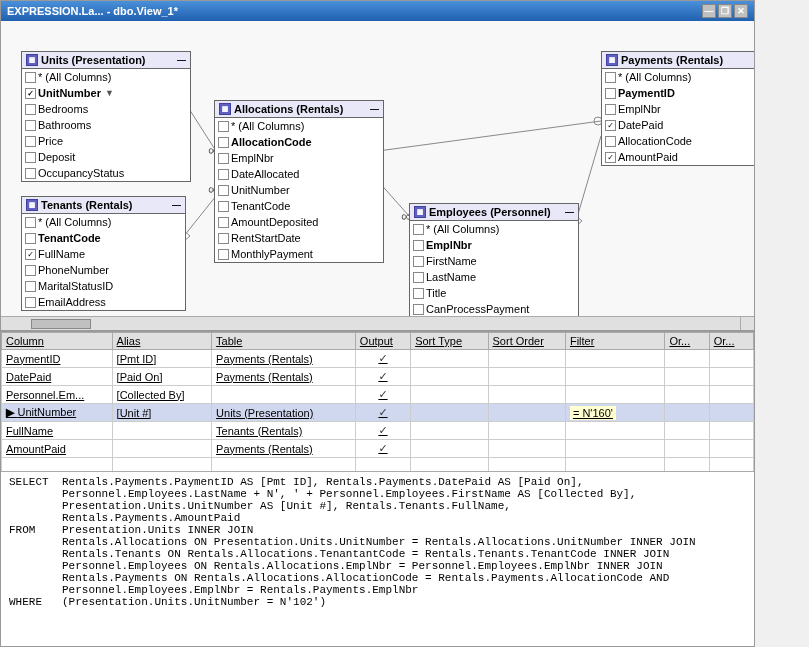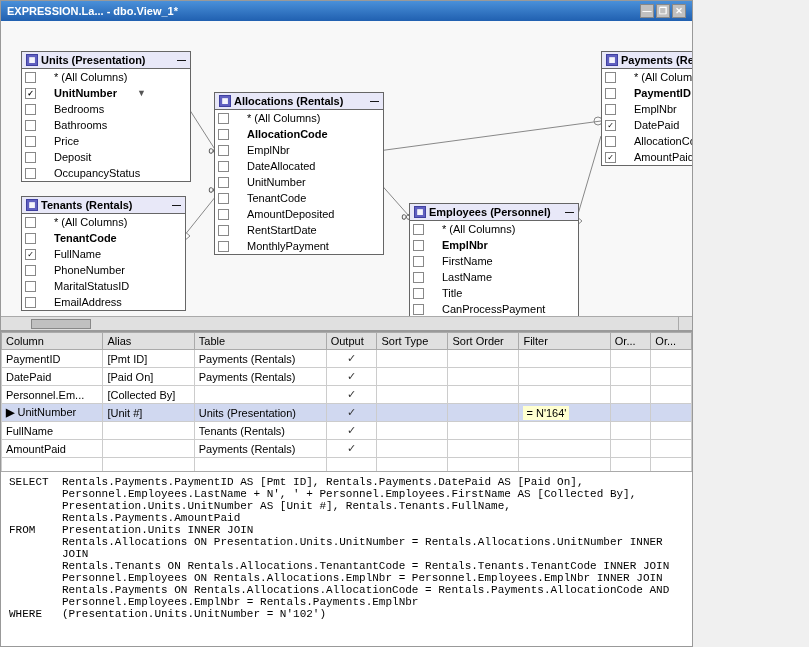--- a/index.html
+++ b/index.html
@@ -1,43 +1,43 @@
 <!DOCTYPE html>
 <html><head>
   <meta charset="utf-8">
   <style>
     * { box-sizing: border-box; margin: 0; padding: 0; }
     body { font-family: 'Segoe UI', Tahoma, Geneva, Verdana, sans-serif; font-size: 11px; background: #f0f0f0; overflow: hidden; }
 
-    .window { width: 693px; height: 647px; background: #7f1d1d; display: flex; flex-direction: column; border: 1px solid #999; }
+    .window { width: 755px; height: 647px; background: #7f1d1d; display: flex; flex-direction: column; border: 1px solid #999; }
 
     .title-bar { background: linear-gradient(to bottom, #4a90d9, #2060b0); color: white; padding: 3px 6px; display: flex; align-items: center; justify-content: space-between; font-size: 11px; font-weight: bold; height: 20px; }
     .title-bar-buttons { display: flex; gap: 2px; }
     .title-btn { width: 14px; height: 14px; background: #c0c0c0; border: 1px solid #888; font-size: 9px; display: flex; align-items: center; justify-content: center; cursor: pointer; }
 
     .diagram-area { flex: 1; background: #f8f8f8; position: relative; overflow: hidden; border-bottom: 1px solid #999; min-height: 310px; max-height: 310px; }
 
     
     .entity-box { position: absolute; background: white; border: 1px solid #666; min-width: 160px; }
     .entity-header { background: #e8e8f8; border-bottom: 1px solid #666; padding: 2px 4px; display: flex; align-items: center; gap: 3px; font-weight: bold; font-size: 11px; }
     .entity-header-icon { width: 12px; height: 12px; background: #6060c0; border: 1px solid #4040a0; display: flex; align-items: center; justify-content: center; color: white; font-size: 7px; }
     .entity-collapse { margin-left: auto; cursor: pointer; font-size: 9px; }
     .entity-fields { padding: 0; }
-    .field-row { display: flex; align-items: center; padding: 1px 3px; height: 16px; gap: 18px; }
+    .field-row { display: flex; align-items: center; padding: 1px 3px; height: 16px; gap: 2px; }
     .field-row.bold-field { font-weight: bold; }
     .field-checkbox { width: 11px; height: 11px; border: 1px solid #888; background: white; display: flex; align-items: center; justify-content: center; font-size: 8px; flex-shrink: 0; }
     .field-checkbox.checked { background: white; }
     .field-name { font-size: 11px; }
     .field-filter { font-size: 9px; color: #555; margin-left: 2px; }
 
     
     .connectors { position: absolute; top: 0; left: 0; width: 100%; height: 100%; pointer-events: none; }
 
     
-    .grid-area { background: white; border-top: 1px solid #999; }
+    .grid-area { background: white; border-top: 1px solid #999; text-decoration: underline; }
     .grid-table { width: 100%; border-collapse: collapse; font-size: 11px; }
     .grid-table th { background: #e0e0e0; border: 1px solid #aaa; padding: 2px 4px; text-align: left; font-weight: normal; white-space: nowrap; }
     .grid-table td { border: 1px solid #ccc; padding: 1px 4px; height: 18px; white-space: nowrap; background: white; }
     .grid-table tr.active-row td { background: #d0d8f0; }
     .check-cell { text-align: center; }
     .check-icon { color: #333; }
     .row-arrow { color: #000; font-weight: bold; }
 
     
     .sql-area { background: white; border-top: 1px solid #aaa; padding: 4px 8px; font-family: 'Courier New', monospace; font-size: 11px; flex: 1; overflow-y: auto; min-height: 170px; }
@@ -163,21 +163,21 @@
             <div class="field-checkbox"></div>
             <span class="field-name">MaritalStatusID</span>
           </div>
         <div class="field-row">
             <div class="field-checkbox"></div>
             <span class="field-name">EmailAddress</span>
           </div>
       </div>
     </div>
 
-    <div class="entity-box" style="left:213px; top:71px; width:170px;">
+    <div class="entity-box" style="left:213px; top:79px; width:170px;">
       <div class="entity-header">
         <div class="entity-header-icon">▦</div>
         <span>Allocations (Rentals)</span>
         <span class="entity-collapse">—</span>
       </div>
       <div class="entity-fields">
         <div class="field-row">
             <div class="field-checkbox"></div>
             <span class="field-name">* (All Columns)</span>
           </div>
@@ -339,21 +339,21 @@
           <td></td>
           <td></td>
         </tr>
         <tr class="active-row">
           <td><span class="row-arrow">▶ </span>UnitNumber</td>
           <td>[Unit #]</td>
           <td>Units (Presentation)</td>
           <td class="check-cell"><span class="check-icon">✓</span></td>
           <td></td>
           <td></td>
-          <td><span class="filter-value">= N'164'</span></td>
+          <td><span class="filter-value">= N'160'</span></td>
           <td></td>
           <td></td>
         </tr>
         <tr>
           <td>FullName</td>
           <td></td>
           <td>Tenants (Rentals)</td>
           <td class="check-cell"><span class="check-icon">✓</span></td>
           <td></td>
           <td></td>

